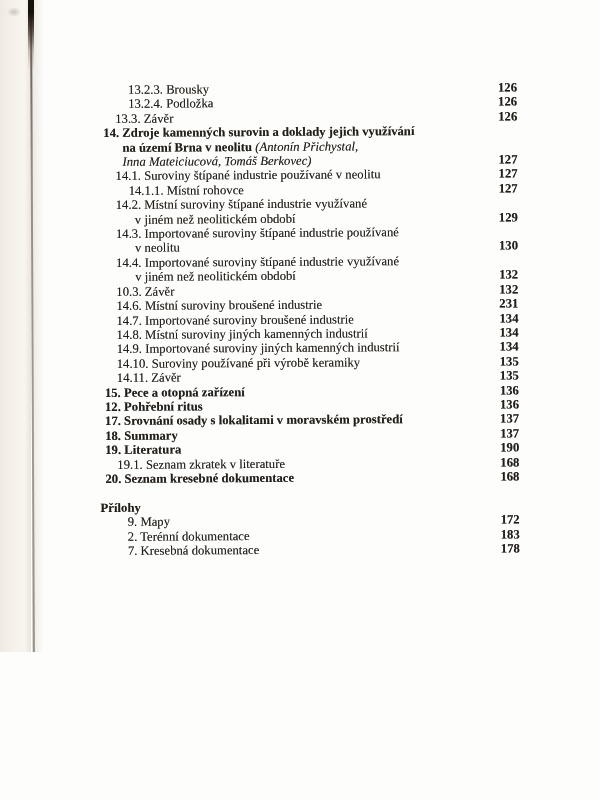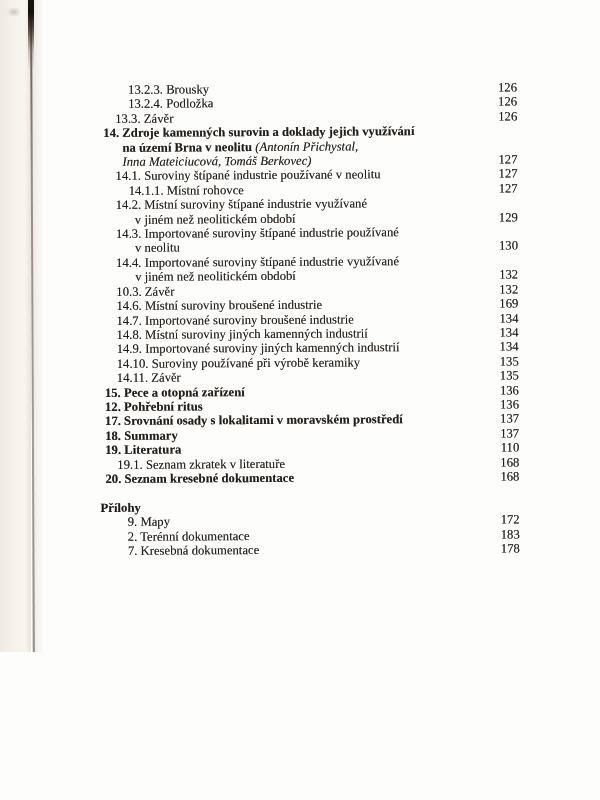--- a/index.html
+++ b/index.html
@@ -48,21 +48,21 @@
     position:absolute;left:98px;top:83px;width:419px;
     font-size:12.7px;line-height:14.4px;
     transform:rotate(-0.35deg);transform-origin:0 0;
     text-shadow:0 0 .5px rgba(34,30,25,.55);
   }
   .section + .section{margin-top:14.4px;}
   .row{display:flex;align-items:flex-end;}
   .txt{flex:1;min-width:0;}
   .line{white-space:nowrap;}
   .line.cont{padding-left:19px;}
-  .pg{white-space:nowrap;padding-left:8px;}
+  .pg{white-space:nowrap;padding-left:8px;font-weight:bold;}
   .i-h  .txt{padding-left:0;}
   .i-l1 .txt{padding-left:5px;}
   .i-l2 .txt{padding-left:17px;}
   .i-l3 .txt{padding-left:30px;}
   .i-app .txt{padding-left:27px;}
   .b{font-weight:bold;}
   .i{font-style:italic;}
 </style>
 </head>
 <body>
@@ -139,21 +139,21 @@
         <div class="row i-l2">
           <div class="txt">
             <div class="line"><span class="">10.3. Závěr</span></div>
           </div>
           <div class="pg">132</div>
         </div>
         <div class="row i-l2">
           <div class="txt">
             <div class="line"><span class="">14.6. Místní suroviny broušené industrie</span></div>
           </div>
-          <div class="pg">169</div>
+          <div class="pg">231</div>
         </div>
         <div class="row i-l2">
           <div class="txt">
             <div class="line"><span class="">14.7. Importované suroviny broušené industrie</span></div>
           </div>
           <div class="pg">134</div>
         </div>
         <div class="row i-l2">
           <div class="txt">
             <div class="line"><span class="">14.8. Místní suroviny jiných kamenných industrií</span></div>
@@ -199,21 +199,21 @@
         <div class="row i-l1">
           <div class="txt">
             <div class="line"><span class="b ">18. Summary</span></div>
           </div>
           <div class="pg">137</div>
         </div>
         <div class="row i-l1">
           <div class="txt">
             <div class="line"><span class="b ">19. Literatura</span></div>
           </div>
-          <div class="pg">110</div>
+          <div class="pg">190</div>
         </div>
         <div class="row i-l2">
           <div class="txt">
             <div class="line"><span class="">19.1. Seznam zkratek v literatuře</span></div>
           </div>
           <div class="pg">168</div>
         </div>
         <div class="row i-l1">
           <div class="txt">
             <div class="line"><span class="b ">20. Seznam kresebné dokumentace</span></div>

